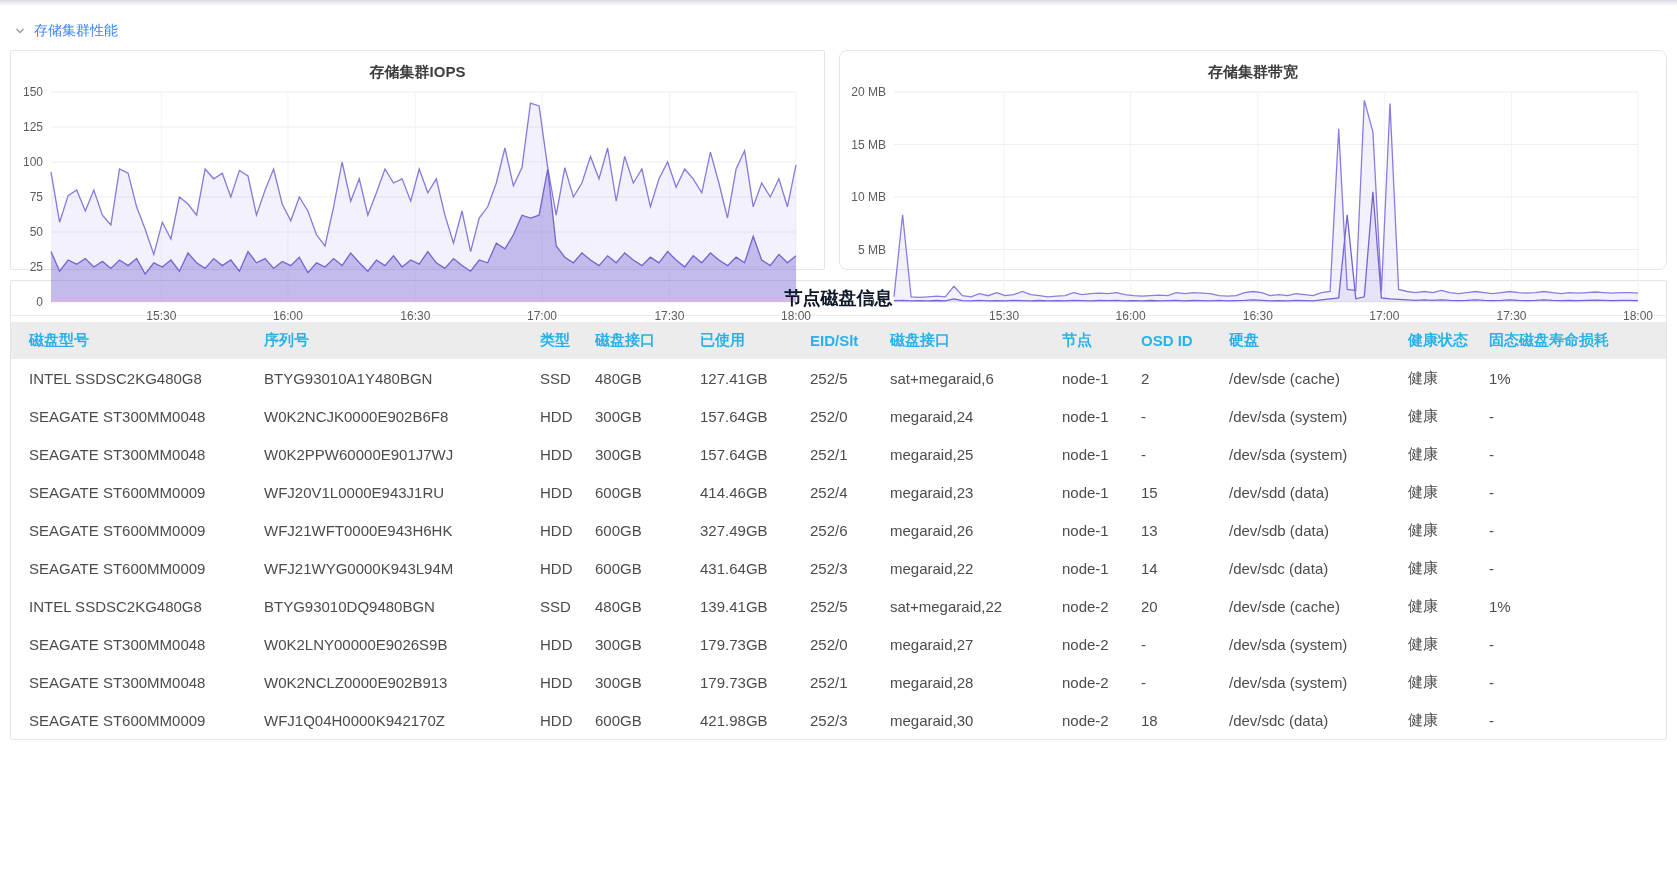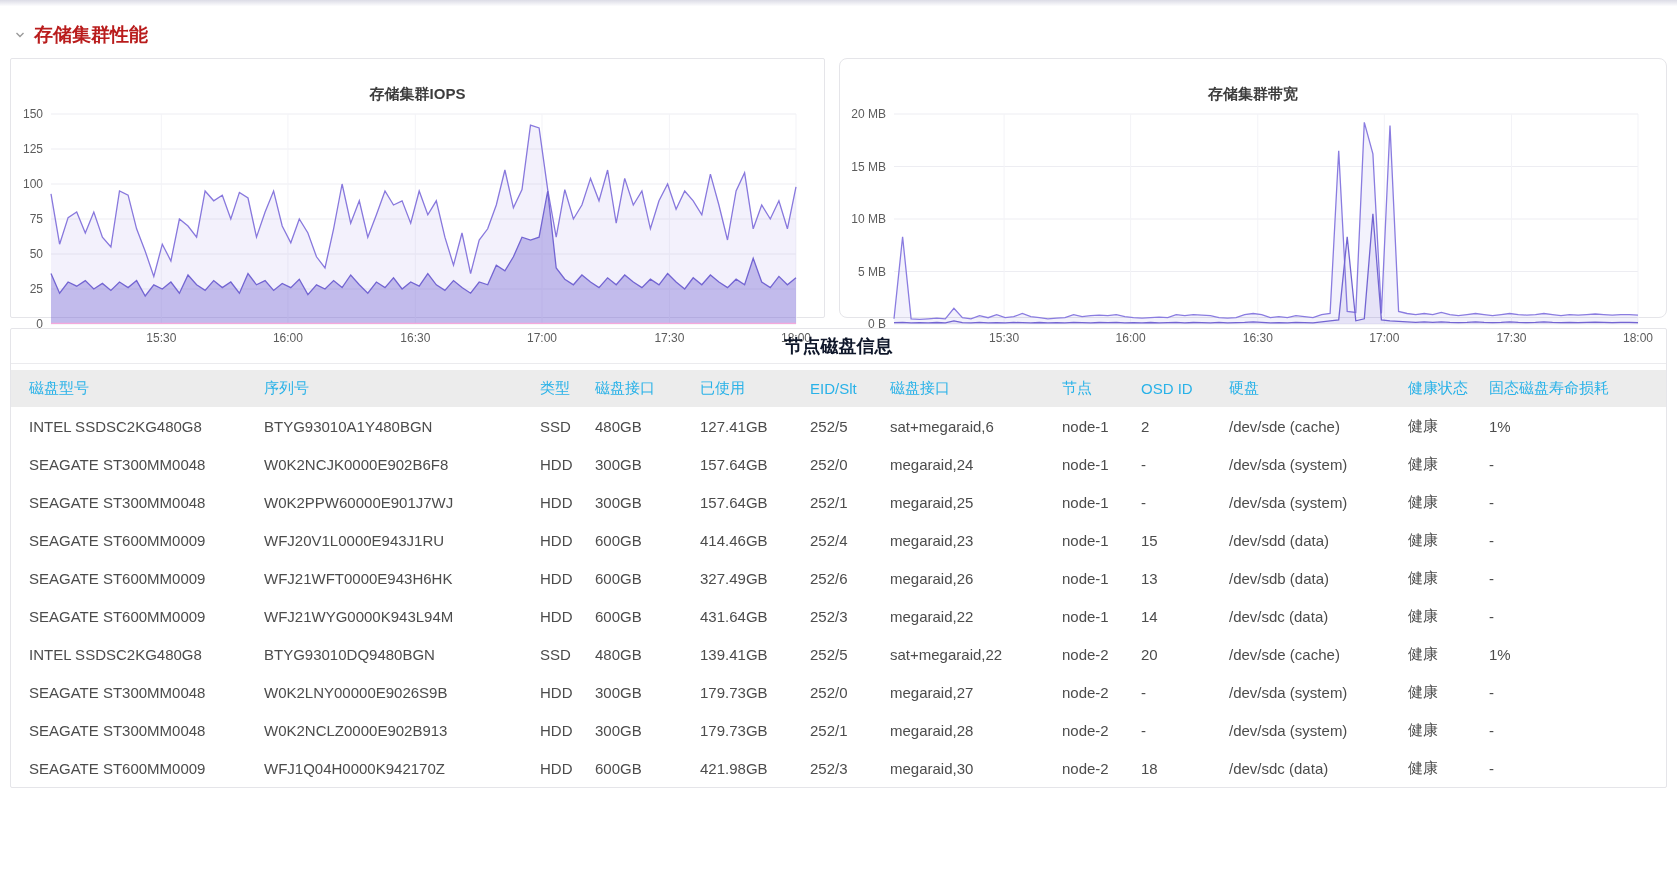--- a/index.html
+++ b/index.html
@@ -1,31 +1,31 @@
 <!DOCTYPE html>
 <html><head>
 <meta charset="utf-8">
 <style>
   html,body{margin:0;padding:0;background:#fff;font-family:"Liberation Sans",sans-serif;}
   body{width:1677px;height:895px;overflow:hidden;position:relative;}
   .topbar{height:6px;background:linear-gradient(#dcdce6,#fdfdfe);}
   .content{padding:0 10px;}
   .section-head{display:flex;align-items:center;gap:8px;margin:16px 4px 10px 4px;cursor:pointer;}
-  .section-head span{font-size:19px;color:#b91c1c;font-weight:bold;}
+  .section-head span{font-size:14px;color:#3b82f6;}
   .charts-row{display:flex;gap:14px;}
   .panel{border:1px solid #e5e5e9;border-radius:2px;background:#fff;box-sizing:border-box;}
-  .chart-panel{height:260px;padding:22px 4px 2px 4px;}
+  .chart-panel{height:220px;padding:8px 4px 2px 4px;}
   .chart-panel.left{width:815px;flex:0 0 auto;}
   .chart-panel.right{flex:1 1 auto;border-radius:8px;}
   .chart-title{text-align:center;font-size:15px;font-weight:bold;color:#3d3d3d;padding:4px 0 2px 0;}
   .chart-svg{display:block;width:100%;height:244px;}
   .table-panel{margin-top:10px;}
   .table-title{text-align:center;font-size:18px;font-weight:bold;color:#0f172a;height:34px;line-height:34px;border-bottom:1px solid #ebebee;}
   table.disk{width:100%;border-collapse:collapse;table-layout:fixed;margin-top:6px;}
-  table.disk th{background:#ececec;color:#29b2e8;font-size:15px;font-weight:normal;text-align:left;height:37px;padding:0;white-space:nowrap;overflow:hidden;cursor:pointer;}
+  table.disk th{background:#ececec;color:#29b2e8;font-size:15px;font-weight:bold;text-align:left;height:37px;padding:0;white-space:nowrap;overflow:hidden;cursor:pointer;}
   table.disk td{color:#4c4c4c;font-size:15px;text-align:left;height:38px;padding:0;white-space:nowrap;overflow:hidden;}
   table.disk th:first-child,table.disk td:first-child{padding-left:18px;}
 </style>
 </head>
 <body>
 
 <div class="topbar"></div>
 
 <div class="content">
 

